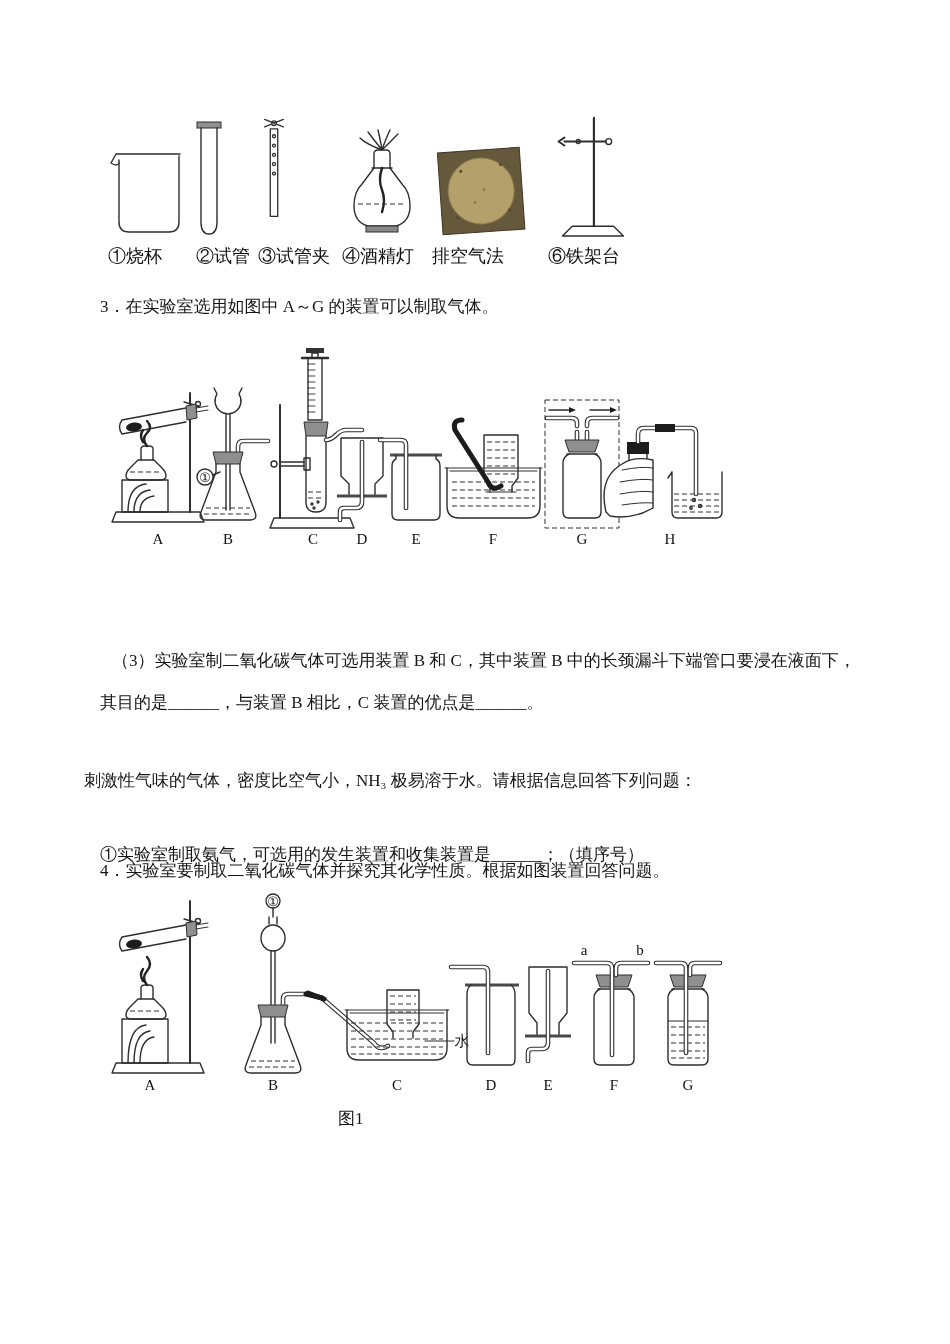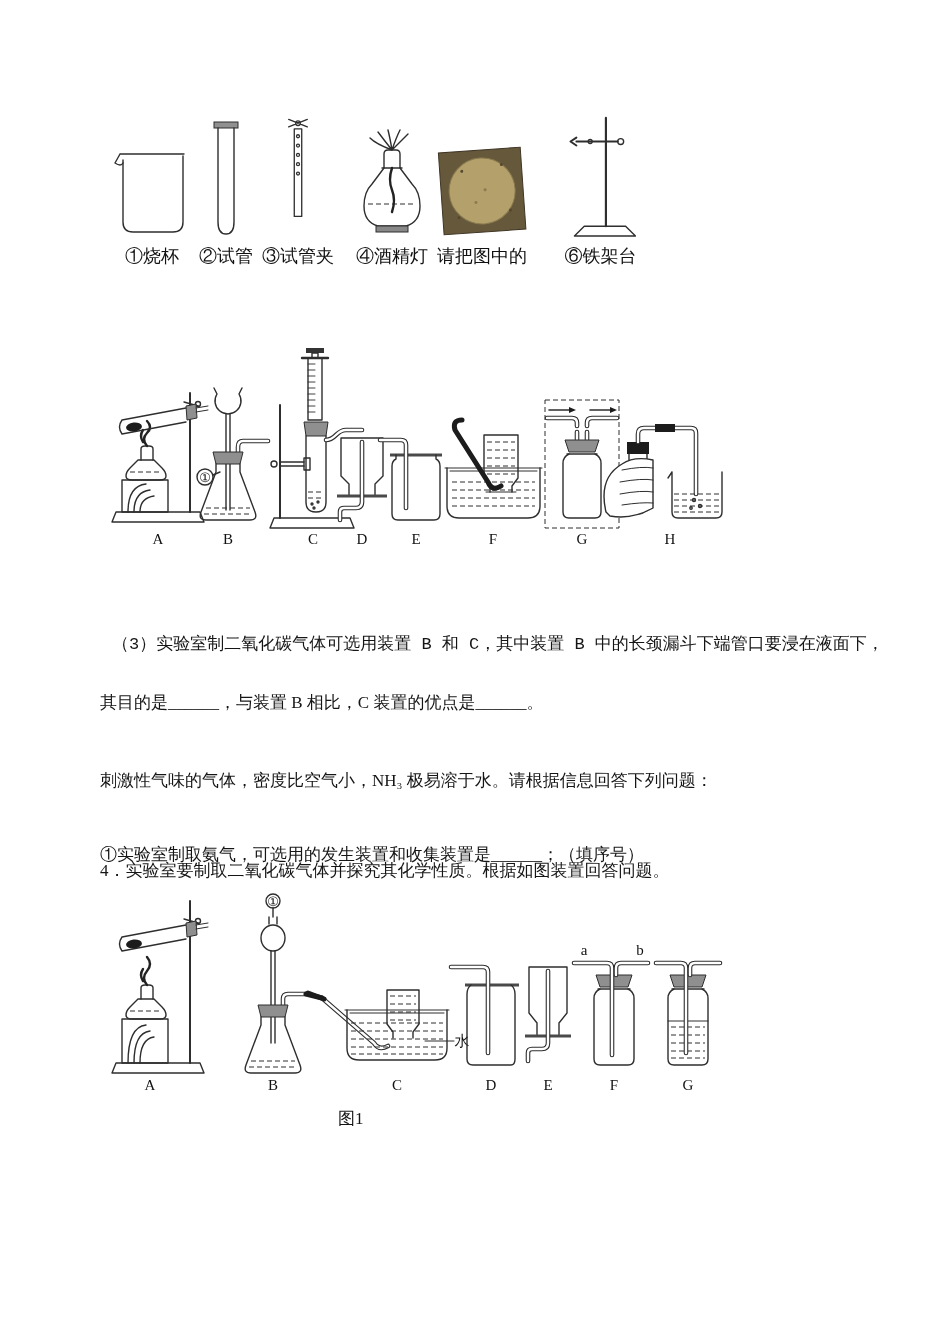--- a/index.html
+++ b/index.html
@@ -1,20 +1,20 @@
 <!DOCTYPE html>
 <html><head>
 <meta charset="utf-8">
 <style>
   html,body{margin:0;padding:0;background:#fff;}
   #page{position:relative;width:950px;height:1344px;background:#fff;overflow:hidden;
         font-family:"Liberation Serif","DejaVu Serif",serif;color:#151515;}
   .abs{position:absolute;}
   .txt{font-size:17px;line-height:22px;white-space:nowrap;color:#151515;}
-  .eq-item{position:absolute;top:112px;display:flex;flex-direction:column;align-items:center;justify-content:flex-end;height:156px;}
+  .eq-item{position:absolute;top:112px;display:flex;flex-direction:column;align-items:flex-start;justify-content:flex-end;height:156px;}
   .eq-label{font-size:18px;margin-top:6px;color:#111;}
   
   .g{fill:none;stroke:#2e2e2e;stroke-width:1.4;stroke-linecap:round;stroke-linejoin:round;}
   .gth{fill:none;stroke:#4a4a4a;stroke-width:3;stroke-linecap:butt;}
   .dsh{fill:none;stroke:#2e2e2e;stroke-width:1;stroke-dasharray:5 3;}
   .tb{fill:none;stroke:#2e2e2e;stroke-width:4.6;stroke-linecap:round;stroke-linejoin:round;}
   .ti{fill:none;stroke:#fff;stroke-width:2.4;stroke-linecap:round;stroke-linejoin:round;}
   .stp{fill:#8f8f8f;stroke:#2e2e2e;stroke-width:1;}
   .blk{fill:#1c1c1c;stroke:none;}
   .thk{fill:none;stroke:#1c1c1c;stroke-width:5;stroke-linecap:round;stroke-linejoin:round;}
@@ -78,35 +78,36 @@
           <rect x="8" y="10" width="82" height="82" fill="#66583a" stroke="#3f3526" stroke-width="1"></rect>
           <circle cx="49" cy="51" r="33" fill="#b3a06b" stroke="#8a7a4f" stroke-width="1"></circle>
           <circle cx="30" cy="30" r="1.5" fill="#55482e"></circle>
             <circle cx="70" cy="26" r="1.5" fill="#55482e"></circle>
           <circle cx="76" cy="72" r="1.5" fill="#55482e"></circle>
             <circle cx="24" cy="76" r="1.5" fill="#55482e"></circle>
           <circle cx="52" cy="50" r="1.5" fill="#8a7a4f"></circle>
             <circle cx="42" cy="62" r="1.5" fill="#8a7a4f"></circle>
         </g>
       </svg>
-      <div class="eq-label">请把图中的</div>
+      <div class="eq-label">排空气法</div>
     </div>
 
     <div class="eq-item" style="left:548px;width:105px;">
       <svg width="82" height="128" viewBox="0 0 82 128">
         <path class="g" d="M24,116 L66,116 L76,126 L14,126 Z"></path>
         <path class="g" style="stroke-width:2.2" d="M46,6 L46,116"></path>
         <path class="g" style="stroke-width:2" d="M46,30 L16,30 M16,26 L10,30 L16,34 M46,30 L58,30"></path>
         <circle class="g" cx="61" cy="30" r="3"></circle>
         <circle class="g" cx="30" cy="30" r="2"></circle>
       </svg>
       <div class="eq-label">⑥铁架台</div>
     </div>
   </div>
 
+  <div class="abs txt" style="left:100px;top:296px;">3．在实验室选用如图中 A～G 的装置可以制取气体。</div>
 
   <svg class="abs" style="left:110px;top:342px;" width="615" height="210" viewBox="0 0 615 210">
 
     <g>
       <path class="g" d="M6,170 L90,170 L94,180 L2,180 Z"></path>
       <path class="g" style="stroke-width:2" d="M80,51 L80,170"></path>
       <path class="g" d="M74,60 L88,64"></path>
         <circle class="g" cx="88" cy="62" r="2.5"></circle>
       <rect class="g" x="12" y="138" width="46" height="32"></rect>
       <path class="g" d="M18,170 Q18,144 36,142 M24,170 Q24,150 40,148 M30,170 Q30,156 44,154"></path>
@@ -212,23 +213,23 @@
     <text class="lbl" x="48" y="202">A</text>
     <text class="lbl" x="118" y="202">B</text>
     <text class="lbl" x="203" y="202">C</text>
     <text class="lbl" x="252" y="202">D</text>
     <text class="lbl" x="306" y="202">E</text>
     <text class="lbl" x="383" y="202">F</text>
     <text class="lbl" x="472" y="202">G</text>
     <text class="lbl" x="560" y="202">H</text>
   </svg>
 
-  <div class="abs txt" style="left:112px;top:634px;font-family:Liberation Mono, monospace;">（3）实验室制二氧化碳气体可选用装置 B 和 C，其中装置 B 中的长颈漏斗下端管口要浸在液面下，</div>
+  <div class="abs txt" style="left:112px;top:650px;">（3）实验室制二氧化碳气体可选用装置 B 和 C，其中装置 B 中的长颈漏斗下端管口要浸在液面下，</div>
   <div class="abs txt" style="left:100px;top:692px;">其目的是______，与装置 B 相比，C 装置的优点是______。</div>
-  <div class="abs txt" style="left:100px;top:770px;text-align:center;">刺激性气味的气体，密度比空气小，NH₃ 极易溶于水。请根据信息回答下列问题：</div>
+  <div class="abs txt" style="left:84px;top:770px;text-align:center;">刺激性气味的气体，密度比空气小，NH₃ 极易溶于水。请根据信息回答下列问题：</div>
   <div class="abs txt" style="left:100px;top:801px;margin-top:43px;">①实验室制取氨气，可选用的发生装置和收集装置是______；（填序号）</div>
 
   <div class="abs txt" style="left:100px;top:860px;">4．实验室要制取二氧化碳气体并探究其化学性质。根据如图装置回答问题。</div>
 
   <svg class="abs" style="left:110px;top:893px;" width="615" height="205" viewBox="0 0 615 205">
 
     <g>
       <path class="g" d="M6,170 L90,170 L94,180 L2,180 Z"></path>
       <path class="g" style="stroke-width:2" d="M80,8 L80,170"></path>
       <path class="g" d="M74,26 L88,30"></path>

